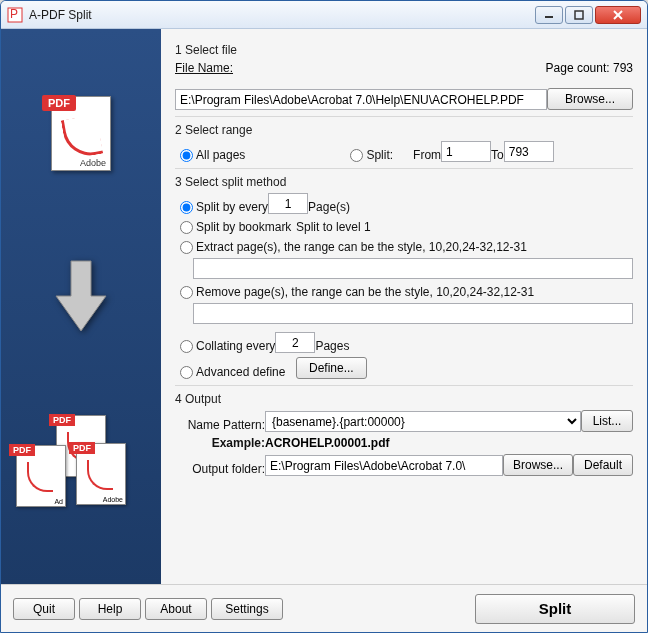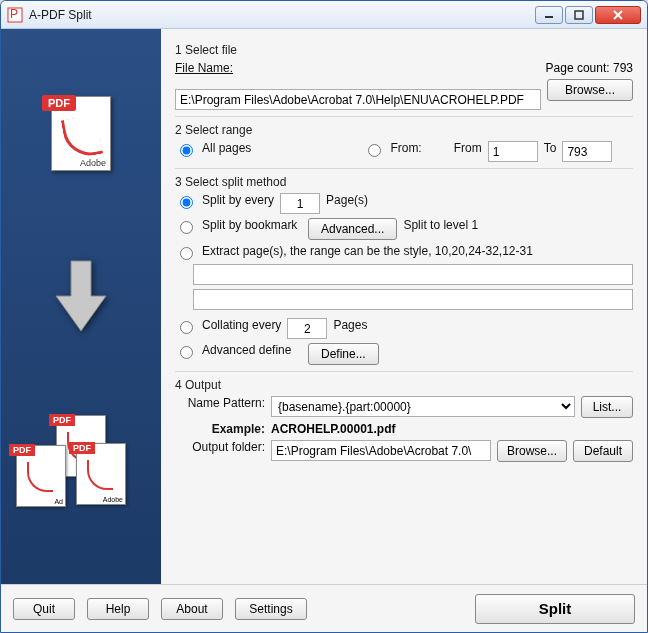--- a/index.html
+++ b/index.html
@@ -20,29 +20,29 @@
   .pdf-curve { position:absolute; top:20px; left:12px; width:36px; height:40px; border:3px solid #d33; border-top:none; border-right:none; border-radius:0 0 0 28px; transform:rotate(-10deg);}
   .arrow-down { width:60px; height:80px; }
   .arrow-down svg { width:100%; height:100%; filter: drop-shadow(2px 2px 3px rgba(0,0,0,.5)); }
   .pdf-stack { width:130px; height:110px; position:relative; }
   .mini { position:absolute; width:50px; height:62px; background:#fff; border:1px solid #888; box-shadow:1px 1px 3px rgba(0,0,0,.4);}
   .mini .ml { position:absolute; top:-2px; left:-8px; background:#d33; color:#fff; font-weight:bold; font-size:9px; padding:1px 4px;}
   .mini .ma { position:absolute; bottom:1px; right:2px; font-size:7px;}
   .mini .mc { position:absolute; top:16px; left:10px; width:26px; height:30px; border:2px solid #d33; border-top:none; border-right:none; border-radius:0 0 0 20px;}
   .main { flex:1; padding:10px 14px 6px 14px; background:#f5f5f5; overflow:hidden; }
   .section-title { color:#222; margin:4px 0 2px;}
-  .row { display:flex; align-items:flex-start; gap:6px; margin:4px 0; }
+  .row { display:flex; align-items:flex-end; margin:4px 0; }
   .label { color:#111; }
   input[type=text].field { height:21px; border:1px solid #abadb3; padding:2px 4px; background:#fff; }
   .btn { height:22px; border:1px solid #888; border-radius:3px; background:linear-gradient(#fdfdfd,#e3e3e3); padding:0 12px; cursor:pointer; display:inline-flex; align-items:center; justify-content:center;}
   .radio { width:13px; height:13px; cursor:pointer; }
   hr.sep { border:none; border-top:1px solid #d8d8d8; margin:6px 0;}
   .pagecount { float:right; }
   select.combo { height:21px; border:1px solid #abadb3; background:#fff; padding:1px 2px;}
-  .bottombar { height:48px; border-top:1px solid #d0d0d0; background:#f5f5f5; display:flex; align-items:center; padding:0 12px; gap:12px;}
+  .bottombar { height:48px; border-top:1px solid #d0d0d0; background:#f5f5f5; display:flex; align-items:center; padding:0 12px; gap:4px;}
   .bottombar .spacer { flex:1; }
   .split-btn { width:160px; height:30px; font-weight:bold; font-size:15px; border:1px solid #888; border-radius:3px; background:linear-gradient(#fdfdfd,#e3e3e3); cursor:pointer;}
   .example { font-weight:bold; }
 </style>
 </head>
 <body>
 
 <div class="window">
 
   <div class="titlebar">
@@ -121,48 +121,51 @@
         <button class="btn" style="width:86px;">Browse...</button>
       </div>
 
       <hr class="sep">
       <div class="section-title">2 Select range</div>
       <div class="row">
         <input type="radio" class="radio" name="range" checked="" style="">
         <span class="label">All pages</span>
         <span style="width:100px;"></span>
         <input type="radio" class="radio" name="range" style="">
-        <span class="label">From:</span>
+        <span class="label">Split:</span>
         <span style="width:20px;"></span>
         <span class="label">From</span>
         <input type="text" class="field" style="width: 50px;" value="1">
         <span class="label">To</span>
         <input type="text" class="field" style="width: 50px;" value="793">
       </div>
 
       <hr class="sep">
       <div class="section-title">3 Select split method</div>
       <div class="row">
         <input type="radio" class="radio" name="method" checked="" style="">
         <span class="label">Split by every</span>
         <input type="text" class="field" style="width: 40px; text-align: center;" value="1">
         <span class="label">Page(s)</span>
       </div>
       <div class="row">
         <input type="radio" class="radio" name="method" style="">
         <span class="label" style="width:100px;">Split by bookmark</span>
-        <button class="btn">Advanced...</button>
         <span class="label">Split to level 1</span>
       </div>
       <div class="row">
         <input type="radio" class="radio" name="method" style="">
         <span class="label">Extract page(s), the range can be the style, 10,20,24-32,12-31</span>
       </div>
       <div class="row">
         <input type="text" class="field" style="flex: 1 1 0%; margin-left: 18px;" value="">
+      </div>
+      <div class="row">
+        <input type="radio" class="radio" name="method" style="">
+        <span class="label">Remove page(s), the range can be the style, 10,20,24-32,12-31</span>
       </div>
       <div class="row">
         <input type="text" class="field" style="flex: 1 1 0%; margin-left: 18px;" value="">
       </div>
       <div class="row" style="margin-top:8px;">
         <input type="radio" class="radio" name="method" style="">
         <span class="label">Collating every</span>
         <input type="text" class="field" style="width: 40px; text-align: center;" value="2">
         <span class="label">Pages</span>
       </div>

